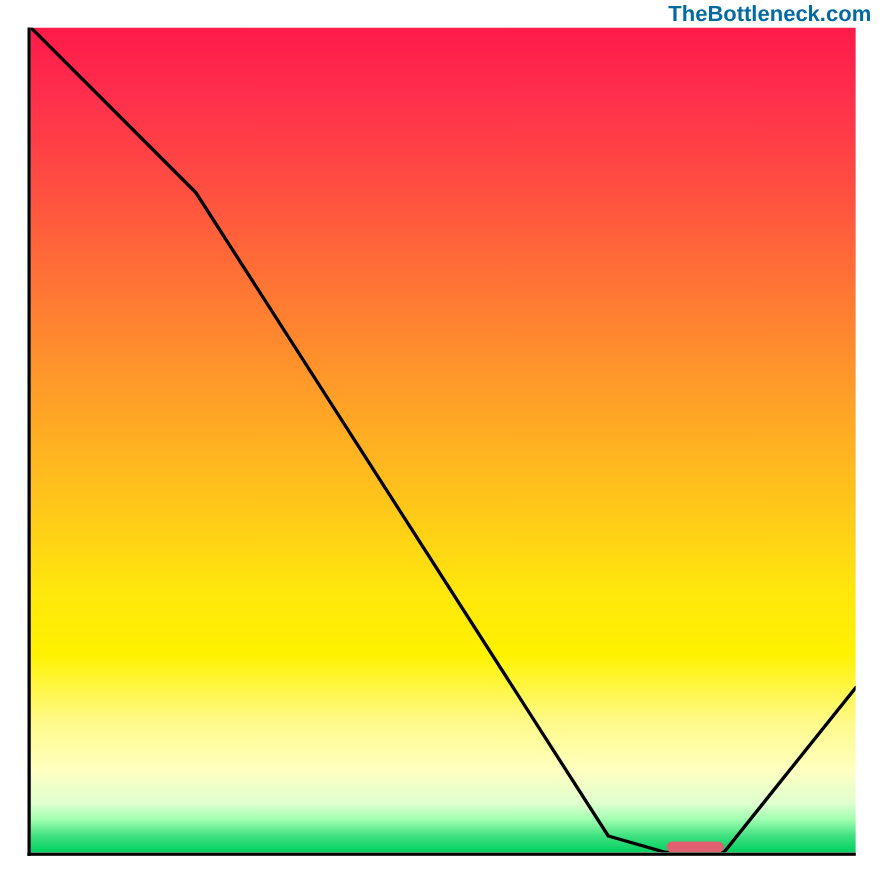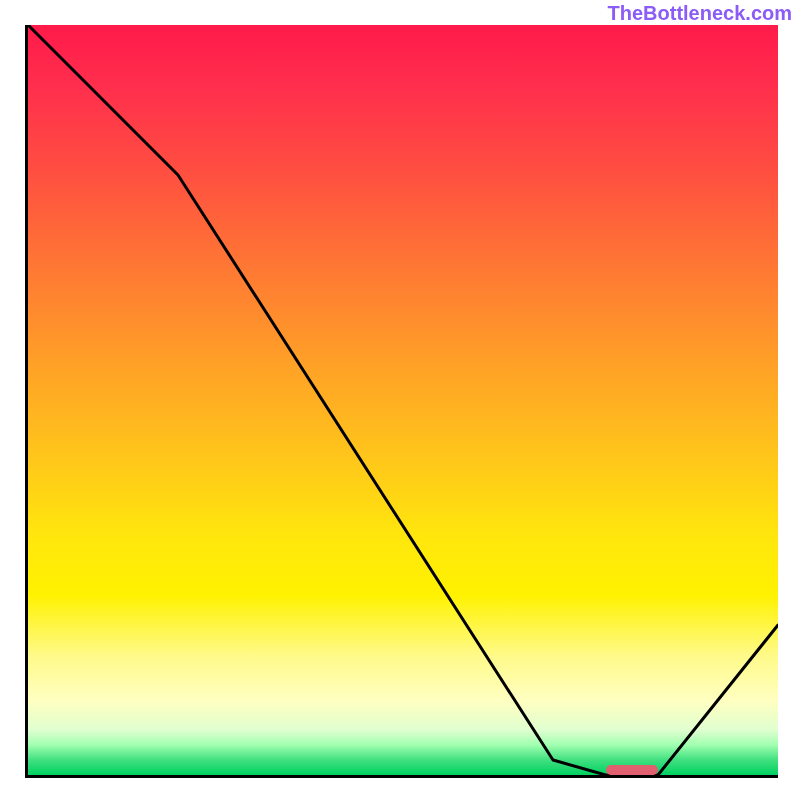--- a/index.html
+++ b/index.html
@@ -12,21 +12,21 @@
     width: 800px;
     height: 800px;
     position: relative;
   }
   .watermark {
     position: absolute;
     top: 2px;
     right: 8px;
     font-size: 20px;
     font-weight: bold;
-    color: #8b5cf6;
+    color: #0369a1;
     z-index: 10;
   }
   .plot-area {
     position: absolute;
     left: 25px;
     top: 25px;
     width: 750px;
     height: 750px;
     border-left: 3px solid #000000;
     border-bottom: 3px solid #000000;

